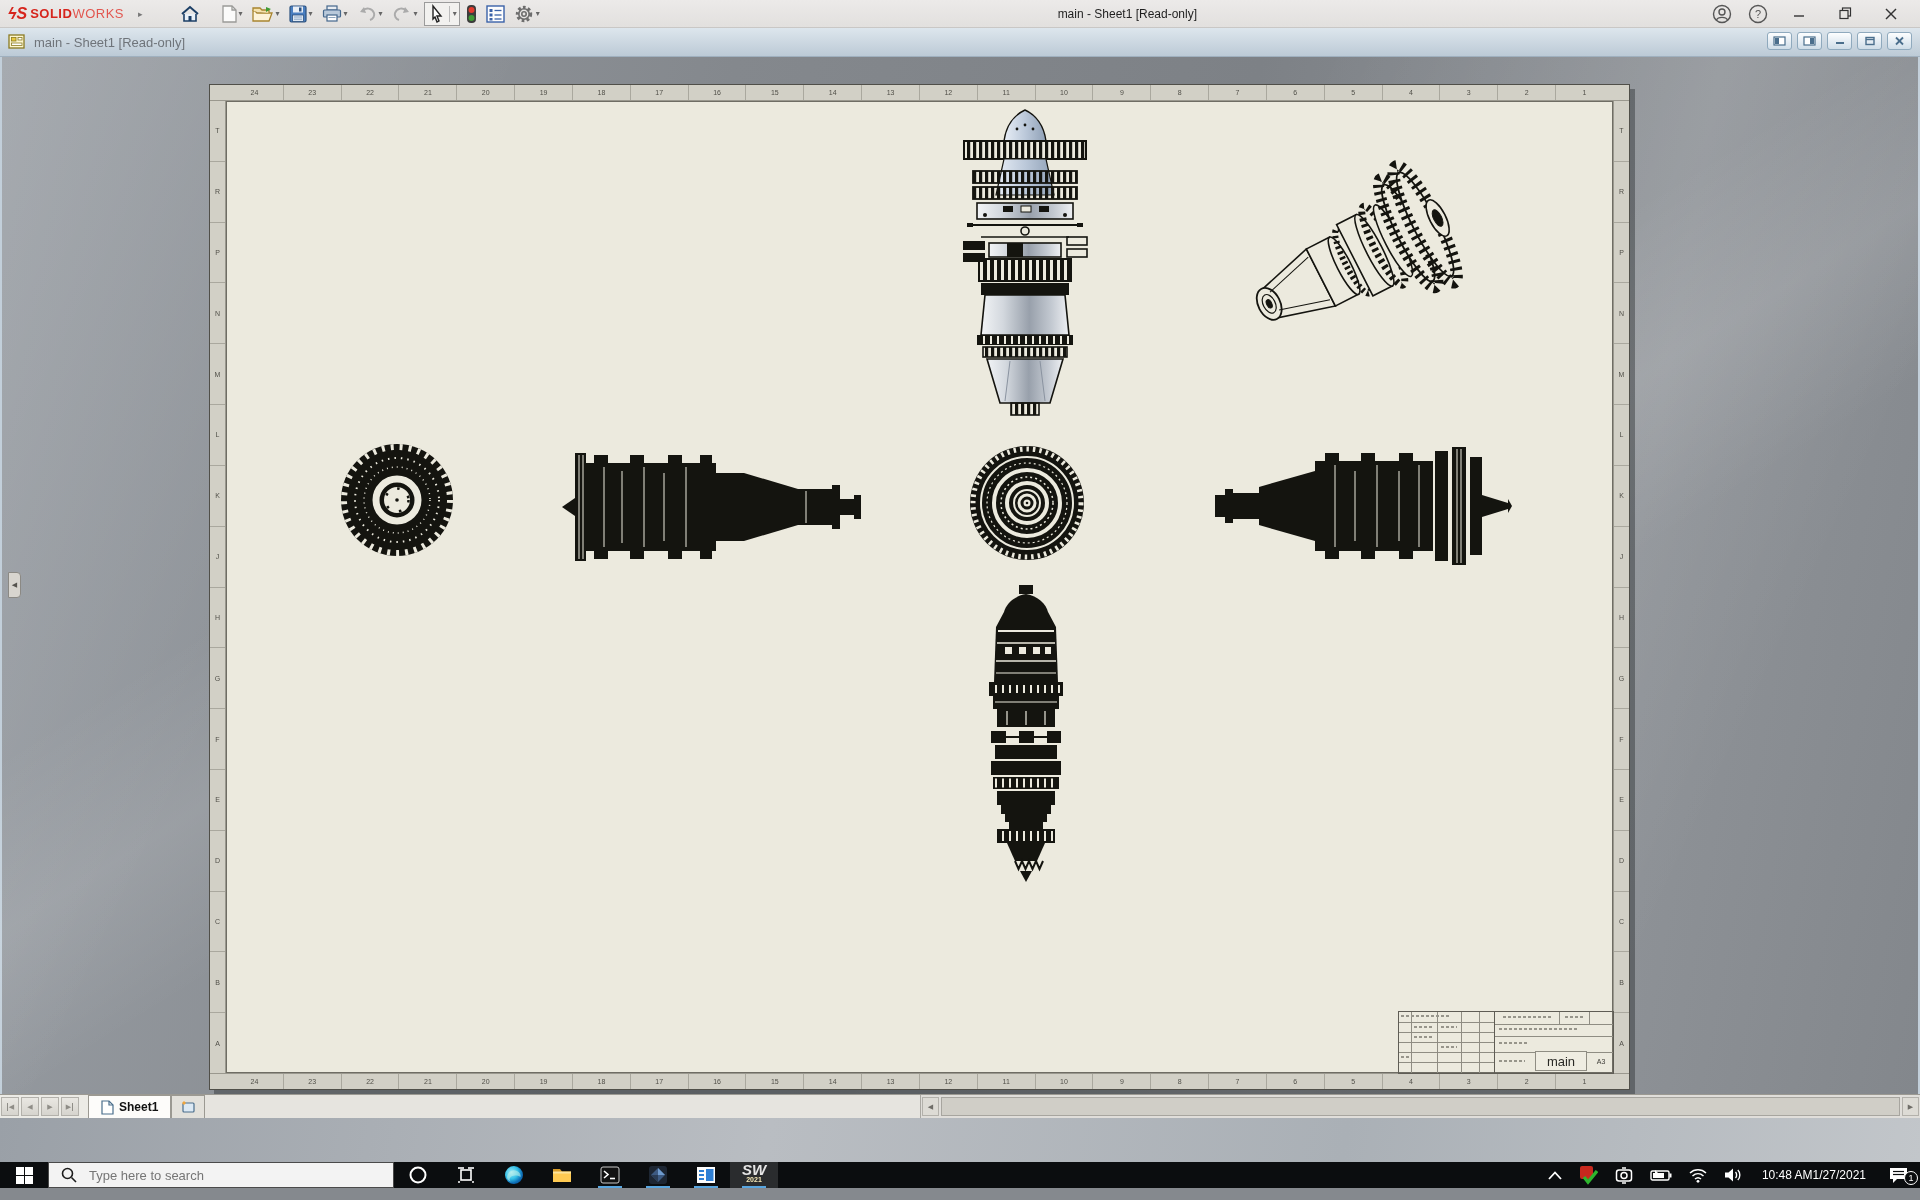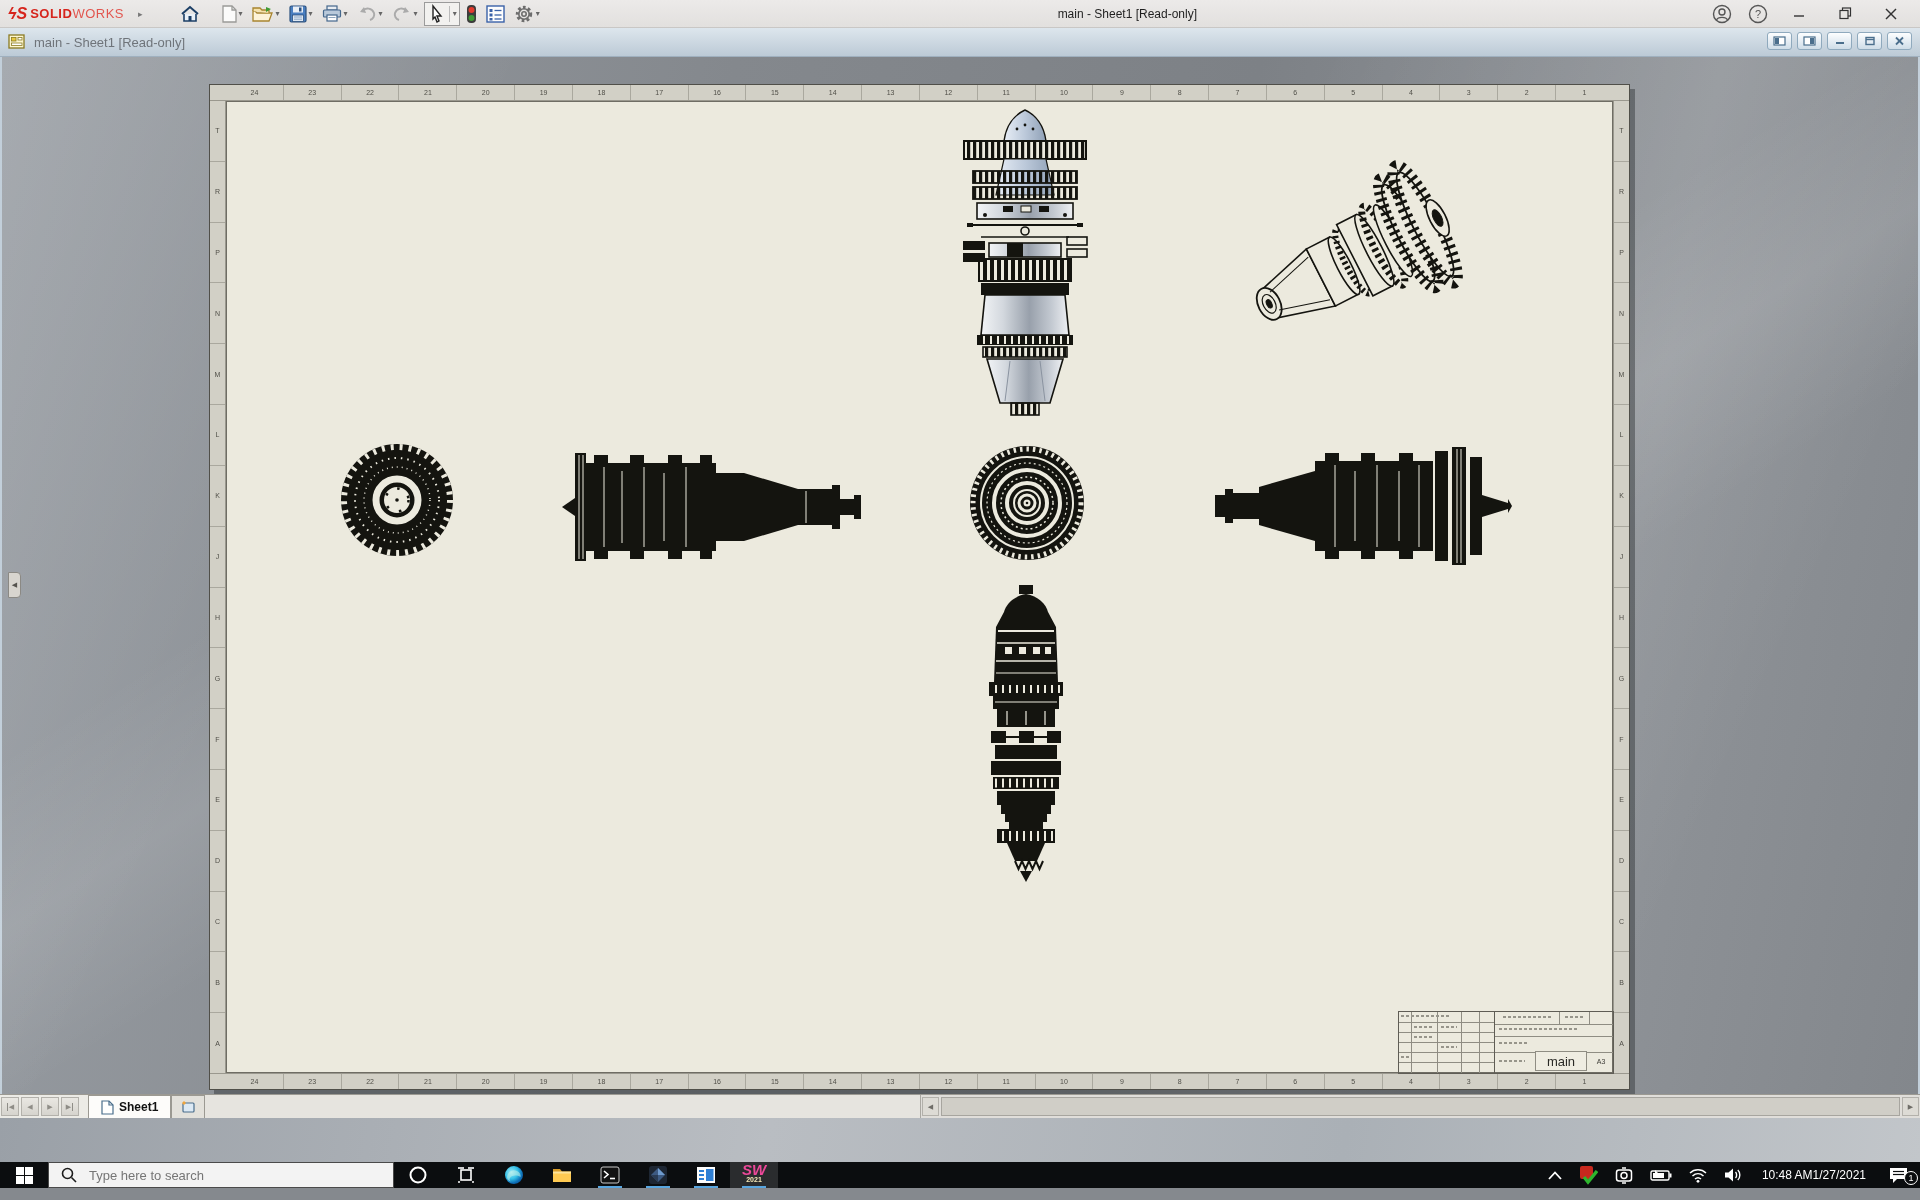--- a/index.html
+++ b/index.html
@@ -101,21 +101,21 @@
   .tb-slot.open::after{content:"";position:absolute;bottom:0;left:12px;right:12px;height:2px;background:#58a6e0;}
   .tb-slot.active{background:rgba(255,255,255,.13);}
   .searchbox{width:346px;margin:0;background:#f3f3f3;border:1px solid #4a4a4a;display:flex;align-items:center;gap:10px;padding:0 12px;}
   .searchbox input{border:none;background:transparent;outline:none;font-size:13px;color:#1c1c1c;width:260px;font-family:"Liberation Sans",sans-serif;}
   .tray{margin-left:auto;display:flex;align-items:stretch;}
   .tray-slot{display:flex;align-items:center;justify-content:center;padding:0 8px;position:relative;}
   .clock{display:flex;align-items:center;justify-content:center;font-size:12px;line-height:14px;padding:0 10px;}
   .badge{position:absolute;right:2px;bottom:3px;width:14px;height:14px;border:1px solid #fff;border-radius:50%;
          background:#0b0d0f;font-size:9px;display:flex;align-items:center;justify-content:center;color:#fff;}
   .sw-logo{display:flex;flex-direction:column;align-items:center;line-height:10px;}
-  .sw-logo .sw{color:#ec4899;font-weight:bold;font-style:italic;font-size:15px;}
+  .sw-logo .sw{color:#e5e5e5;font-weight:bold;font-style:italic;font-size:15px;}
   .sw-logo .yr{color:#f5e9b8;font-size:7px;font-weight:bold;}
 </style>
 </head>
 <body>
 
 <svg width="0" height="0" style="position:absolute">
 <defs>
   <pattern id="stripeV" width="6" height="10" patternUnits="userSpaceOnUse">
         <rect width="3.2" height="10" fill="#14140f"></rect>
       </pattern>

